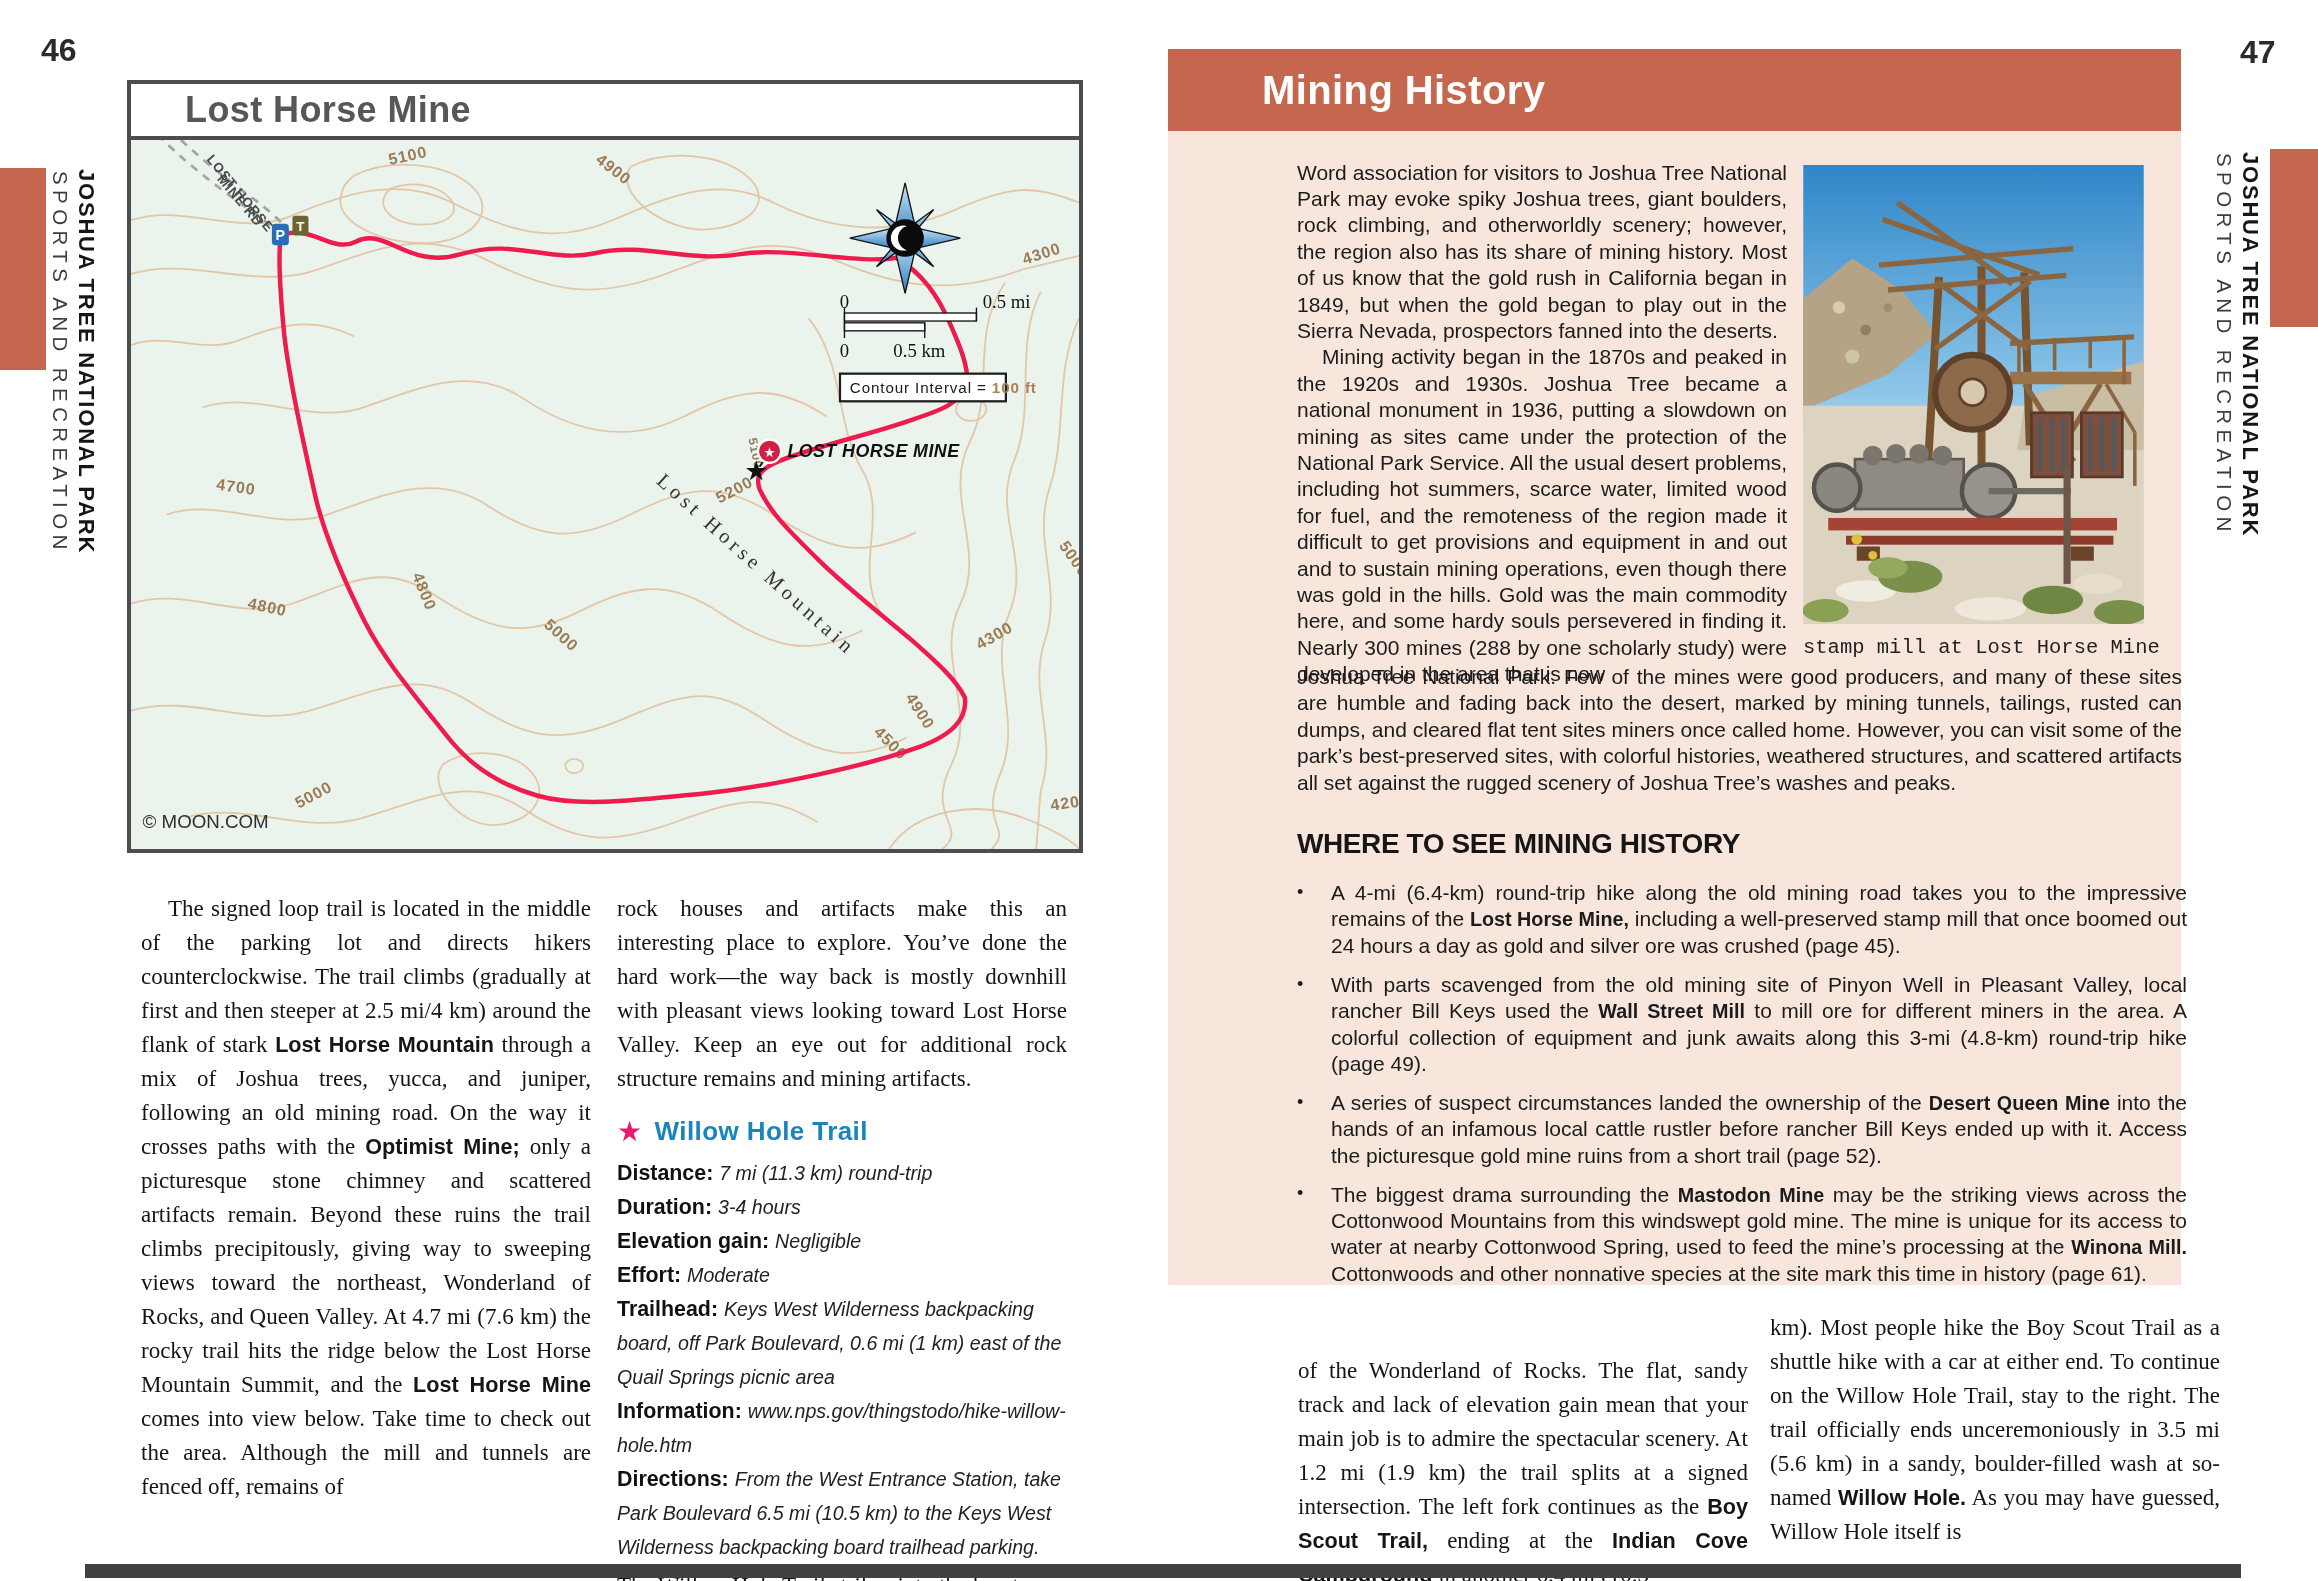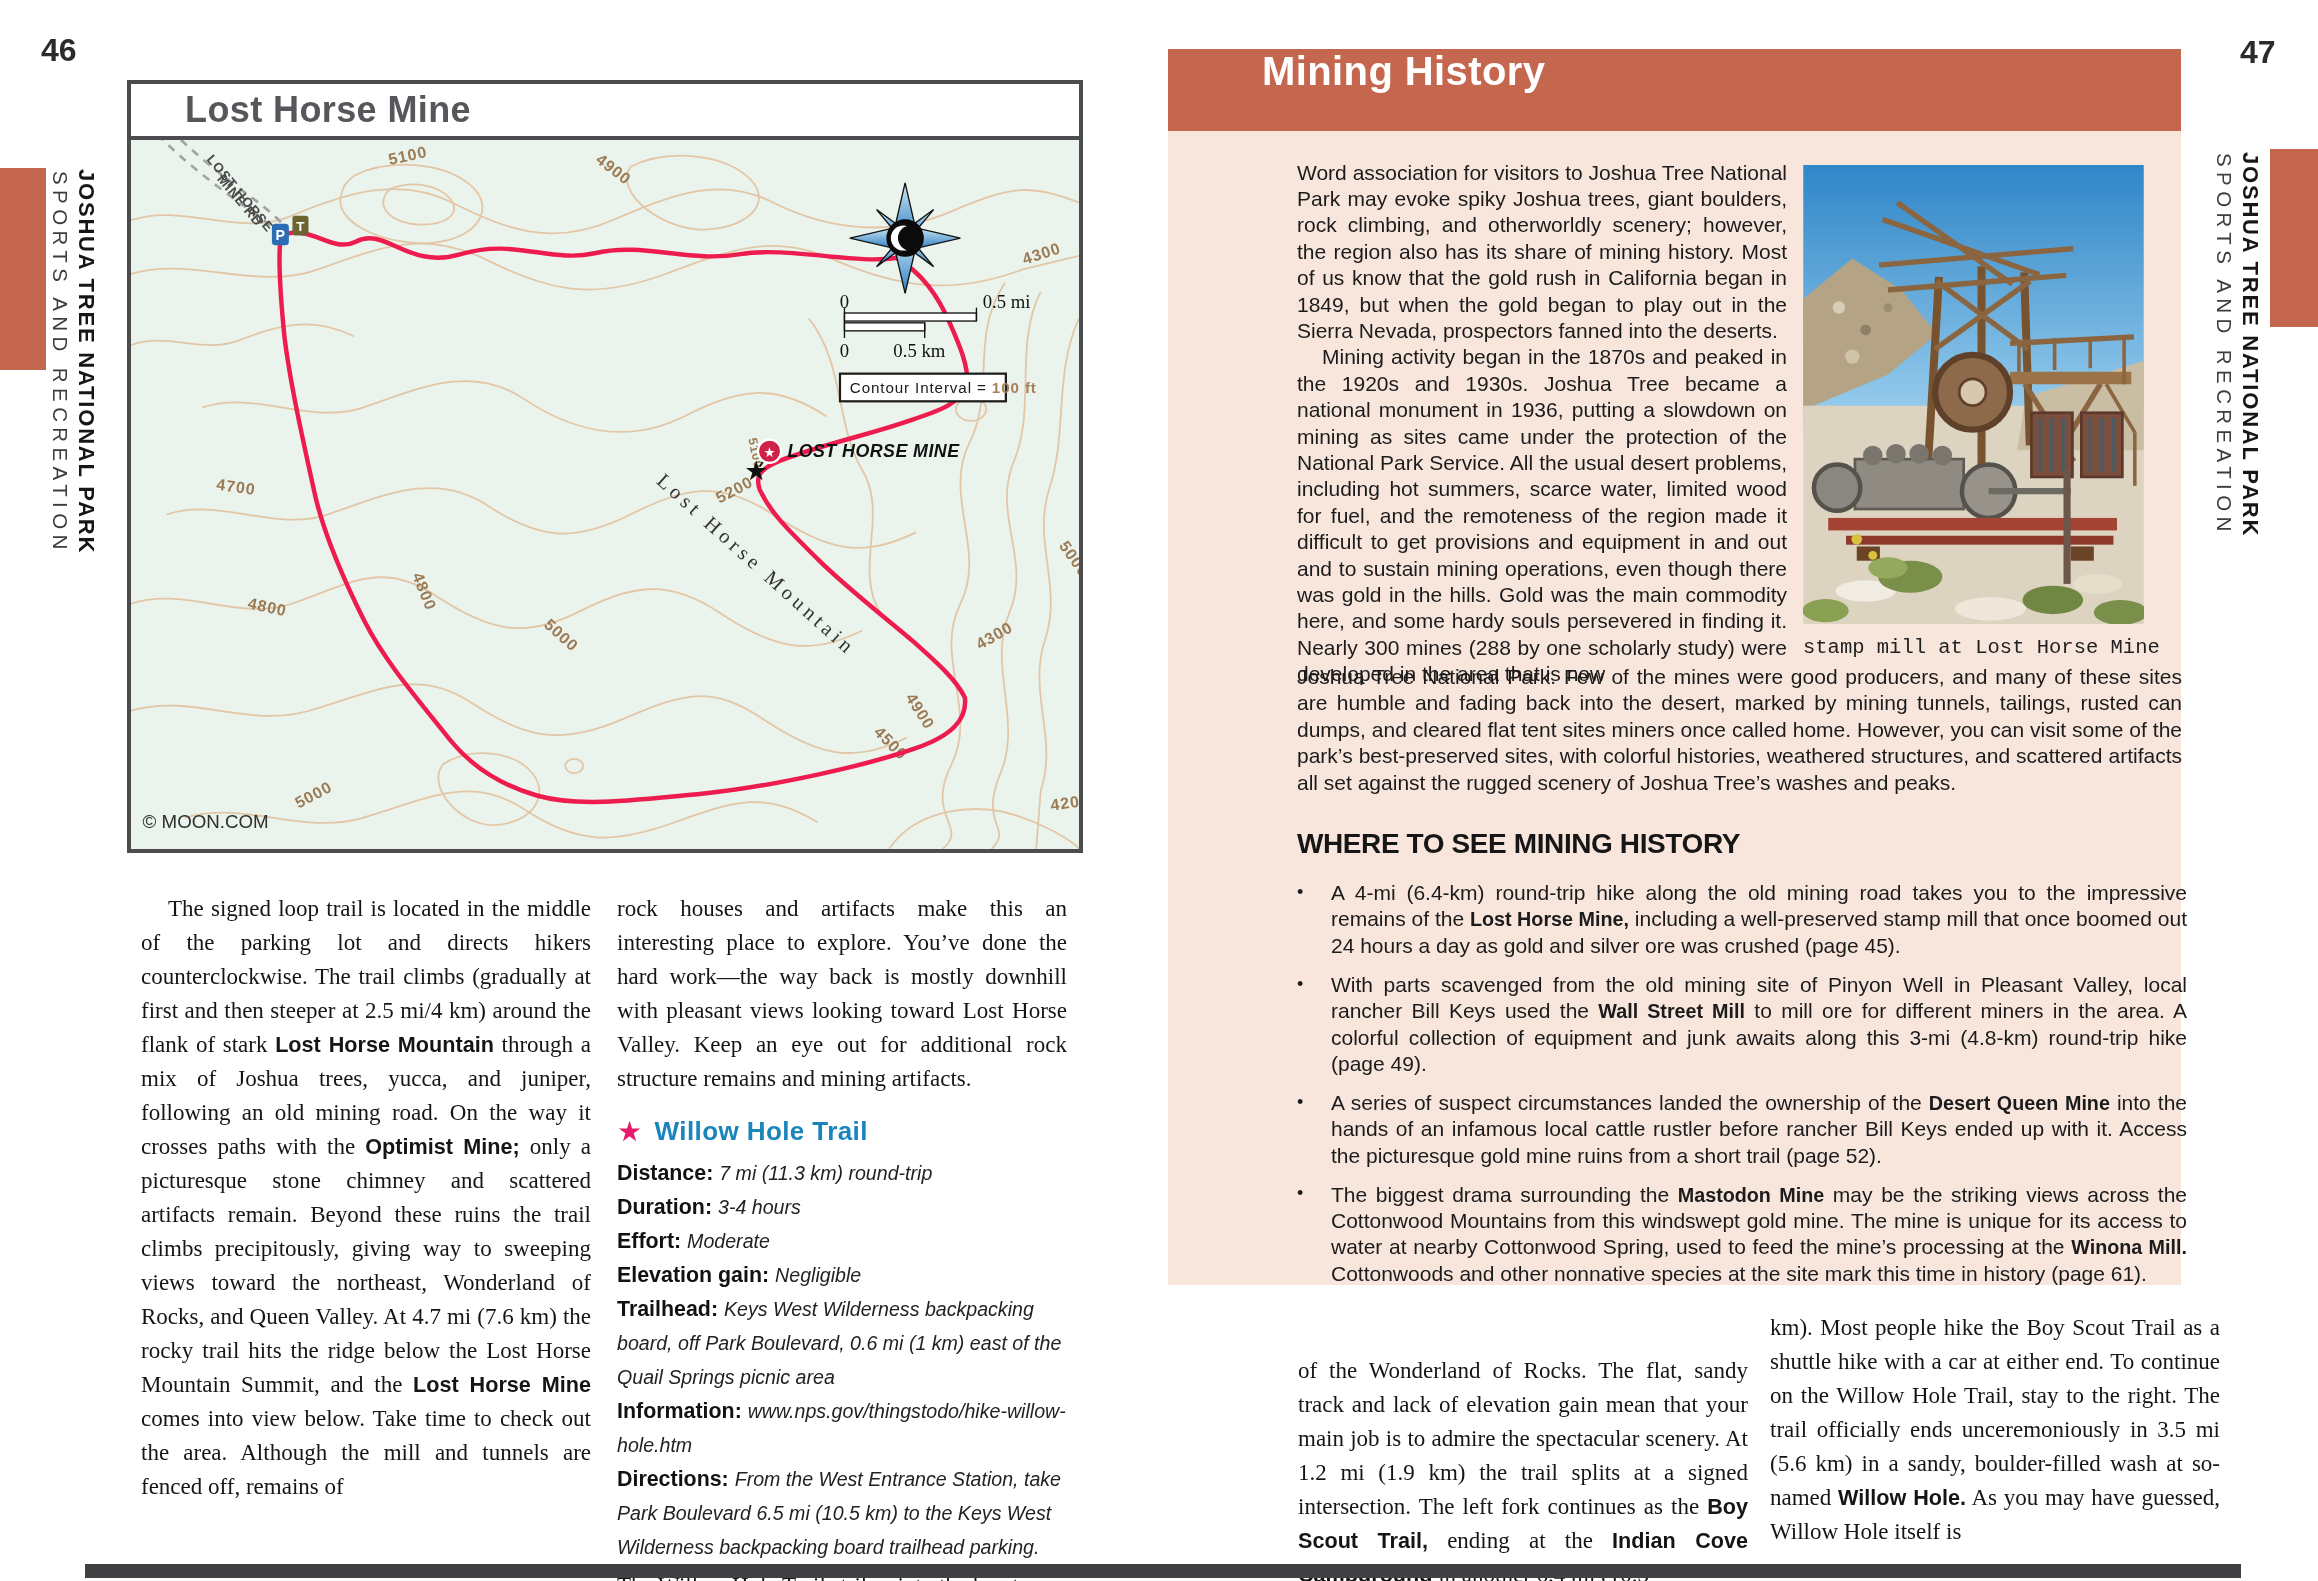--- a/index.html
+++ b/index.html
@@ -37,21 +37,21 @@
   .trail-head{display:flex;align-items:center;gap:12.5px;font-family:"Liberation Sans",sans-serif;}
   .trail-star{color:#e8186d;font-size:28px;line-height:27px;}
   .trail-title{color:#1a85bd;font-weight:700;font-size:26px;letter-spacing:0.4px;}
   .stats{margin-top:10.7px;font-family:"Liberation Sans",sans-serif;line-height:32px;}
   .stat{text-align:left;}
   .stat-label{font-weight:700;font-size:21.4px;color:#111;}
   .stat-value{font-style:italic;font-size:19.6px;color:#222;}
   .closing{margin-top:3.6px;}
 
   
-  .banner{left:1168px;top:49px;width:1013px;height:82px;background:#c4674e;display:flex;align-items:flex-start;}
+  .banner{left:1168px;top:49px;width:1013px;height:82px;background:#c4674e;display:flex;align-items:center;}
   .banner-title{padding-left:94px;color:#ffffff;font-family:"Liberation Sans",sans-serif;font-weight:700;
                 font-size:40px;letter-spacing:0.4px;}
   .pinkbox{left:1168px;top:131px;width:1013px;height:1154px;background:#f8e6dd;}
   .sanspara{font-family:"Liberation Sans",sans-serif;font-size:21px;line-height:26.4px;text-align:justify;color:#1b1b1b;}
   .sanspara p{margin:0;}
   .sanspara p.indent{text-indent:25px;}
   .subhead{font-family:"Liberation Sans",sans-serif;font-weight:700;font-size:28px;letter-spacing:-0.4px;color:#161616;}
   .bullet{display:flex;margin-bottom:12.5px;}
   .bullet .dot{width:34px;font-family:"Liberation Sans",sans-serif;font-size:18px;color:#1b1b1b;padding-top:1.8px;}
   .bullet .btxt{flex:1;}
@@ -202,22 +202,22 @@
     <div class="serifcol" style="width:450px;">
       <p><span>rock houses and artifacts make this an interesting place to explore. You’ve done the hard work—the way back is mostly downhill with pleasant views looking toward Lost Horse Valley. Keep an eye out for additional rock structure remains and mining artifacts.</span></p>
     </div>
     <div class="trail-head" style="margin-top:19.6px;">
       <span class="trail-star">★</span>
       <span class="trail-title">Willow Hole Trail</span>
     </div>
     <div class="stats">
         <div class="stat"><span class="stat-label">Distance: </span><span class="stat-value">7 mi (11.3 km) round-trip</span></div>
         <div class="stat"><span class="stat-label">Duration: </span><span class="stat-value">3-4 hours</span></div>
+        <div class="stat"><span class="stat-label">Elevation gain: </span><span class="stat-value">Negligible</span></div>
         <div class="stat"><span class="stat-label">Effort: </span><span class="stat-value">Moderate</span></div>
-        <div class="stat"><span class="stat-label">Elevation gain: </span><span class="stat-value">Negligible</span></div>
         <div class="stat"><span class="stat-label">Trailhead: </span><span class="stat-value">Keys West Wilderness backpacking board, off Park Boulevard, 0.6 mi (1 km) east of the Quail Springs picnic area</span></div>
         <div class="stat"><span class="stat-label">Information: </span><span class="stat-value">www.nps.gov/thingstodo/hike-willow-hole.htm</span></div>
         <div class="stat"><span class="stat-label">Directions: </span><span class="stat-value">From the West Entrance Station, take Park Boulevard 6.5 mi (10.5 km) to the Keys West Wilderness backpacking board trailhead parking.</span></div>
       </div>
     <div class="serifcol closing" style="width:450px;">The Willow Hole Trail strikes into the heart</div>
   </div>
 
   <div class="abs banner">
     <div class="banner-title">Mining History</div>
   </div>

